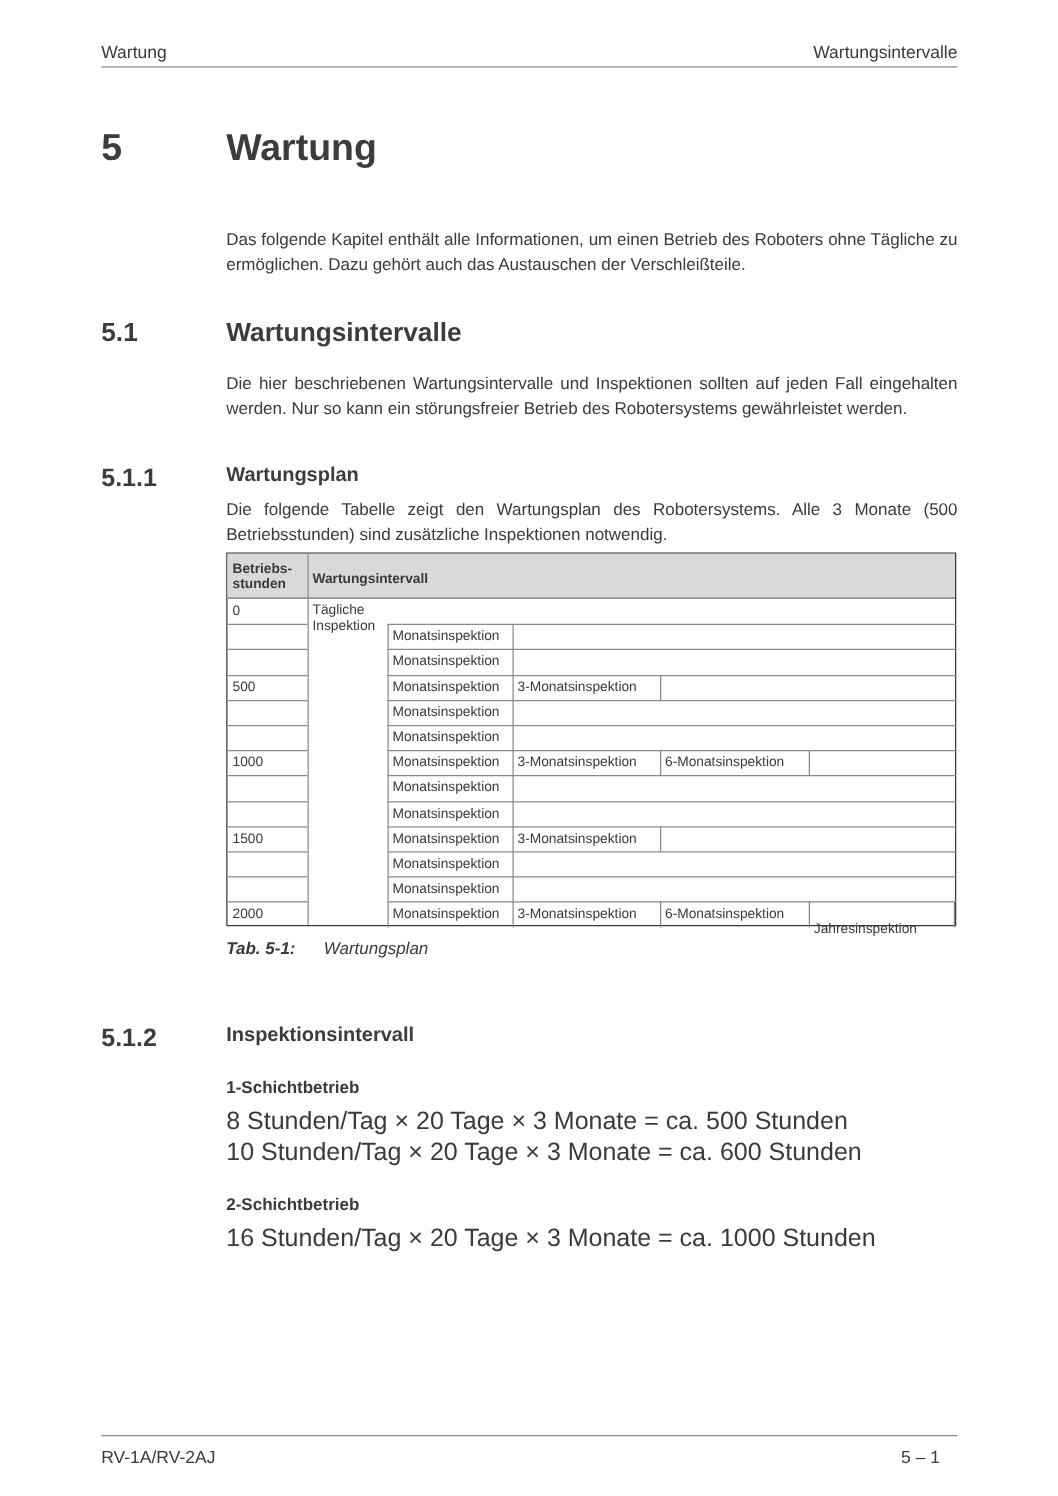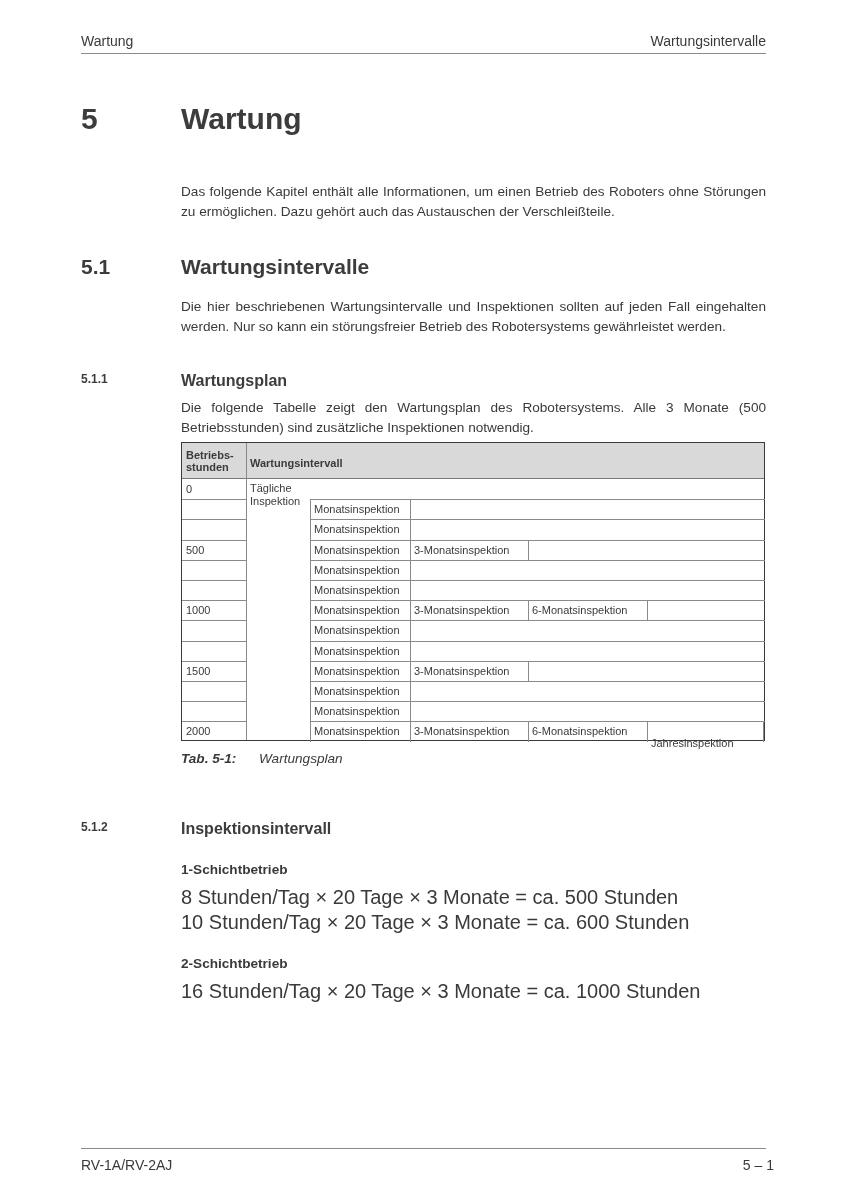--- a/index.html
+++ b/index.html
@@ -8,21 +8,21 @@
       font-family: "Liberation Sans", sans-serif; color: #3a3a3a;
     }
     .abs { position: absolute; }
     .running-head { top: 33px; font-size: 14px; color: #3a3a3a; }
     .rule { height: 1px; background: #8a8a8a; left: 81px; width: 685px; }
     .chapter-num { left: 81px; top: 102px; font-size: 30px; font-weight: bold; color: #3c3c3c; }
     .chapter-title { left: 181px; top: 102px; font-size: 30px; font-weight: bold; color: #3c3c3c; }
     .body-text { left: 181px; width: 585px; font-size: 13.6px; line-height: 20px; color: #3a3a3a; text-align: justify; }
     .sec-num { left: 81px; font-size: 21px; font-weight: bold; color: #3c3c3c; }
     .sec-title { left: 181px; font-size: 21px; font-weight: bold; color: #3c3c3c; }
-    .subsec-num { left: 81px; font-size: 12px; font-weight: bold; color: #3c3c3c; }
+    .subsec-num { left: 81px; font-size: 20px; font-weight: bold; color: #3c3c3c; }
     .subsec-title { left: 181px; font-size: 16px; font-weight: bold; color: #3c3c3c; }
 
     
     .tbl { left: 181px; top: 442px; width: 584px; height: 299px; border: 1.5px solid #3a3a3a; box-sizing: border-box; background: #fff; }
     .cell { position: absolute; box-sizing: border-box; font-size: 11px; color: #3a3a3a; padding: 3px 4px; white-space: nowrap; }
     .hdr-bg { position: absolute; left: 0; top: 0; width: 100%; height: 36px; background: #d9d9d9; border-bottom: 1px solid #777; box-sizing: border-box; }
     .hline { position: absolute; height: 1px; background: #8a8a8a; }
     .vline { position: absolute; width: 1px; background: #8a8a8a; }
     .hdr-text { font-weight: bold; font-size: 11px; line-height: 12px; }
 
@@ -37,21 +37,21 @@
   </style>
 </head>
 <body>
 
 <div class="abs running-head" style="left:81px;">Wartung</div>
 <div class="abs running-head" style="right:80px;">Wartungsintervalle</div>
 <div class="abs rule" style="top:53px;"></div>
 
 <div class="abs chapter-num">5</div>
 <div class="abs chapter-title">Wartung</div>
-<div class="abs body-text" style="top:182px;">Das folgende Kapitel enthält alle Informationen, um einen Betrieb des Roboters ohne Störungen zu ermöglichen. Dazu gehört auch das Austauschen der Verschleißteile.</div>
+<div class="abs body-text" style="top:182px;">Das folgende Kapitel enthält alle Informationen, um einen Betrieb des Roboters ohne Tägliche zu ermöglichen. Dazu gehört auch das Austauschen der Verschleißteile.</div>
 
 <div class="abs sec-num" style="top:255px;">5.1</div>
 <div class="abs sec-title" style="top:255px;">Wartungsintervalle</div>
 <div class="abs body-text" style="top:297px;">Die hier beschriebenen Wartungsintervalle und Inspektionen sollten auf jeden Fall eingehalten werden. Nur so kann ein störungsfreier Betrieb des Robotersystems gewährleistet werden.</div>
 
 <div class="abs subsec-num" style="top:372px;">5.1.1</div>
 <div class="abs subsec-title" style="top:372px;">Wartungsplan</div>
 <div class="abs body-text" style="top:398px;">Die folgende Tabelle zeigt den Wartungsplan des Robotersystems. Alle 3 Monate (500 Betriebsstunden) sind zusätzliche Inspektionen notwendig.</div>
 
 <div class="abs tbl" id="maint-table">
@@ -166,13 +166,13 @@
 
 <div class="abs shift-head" style="top:862px;">1-Schichtbetrieb</div>
 <div class="abs formula" style="top:886px;">8 Stunden/Tag × 20 Tage × 3 Monate = ca. 500 Stunden</div>
 <div class="abs formula" style="top:911px;">10 Stunden/Tag × 20 Tage × 3 Monate = ca. 600 Stunden</div>
 
 <div class="abs shift-head" style="top:956px;">2-Schichtbetrieb</div>
 <div class="abs formula" style="top:980px;">16 Stunden/Tag × 20 Tage × 3 Monate = ca. 1000 Stunden</div>
 
 <div class="abs rule" style="top:1148px;"></div>
 <div class="abs foot" style="left:81px;">RV-1A/RV-2AJ</div>
-<div class="abs foot" style="right:72px;margin-left:32px;">5 – 1</div>
+<div class="abs foot" style="right:94px;margin-left:32px;">5 – 1</div>
 
 </body></html>

